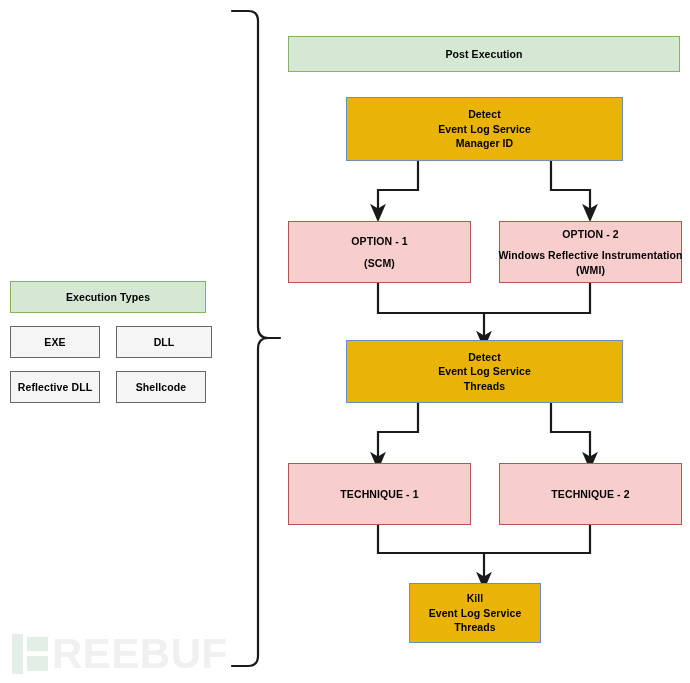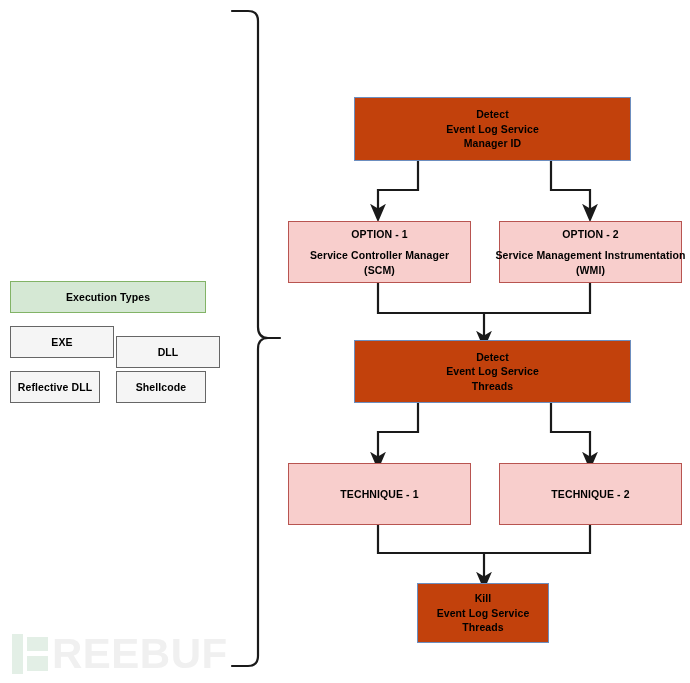--- a/index.html
+++ b/index.html
@@ -38,23 +38,22 @@
     letter-spacing: 0.1px;
   }
   .node .line { display: block; white-space: nowrap; }
   .node .gap  { display: block; height: 7px; }
 
   .node--green {
     background: #d5e8d4;
     border-color: #82b366;
   }
   .node--blue {
-    background: #c2410c;
+    background: #eab308;
     border-color: #6c8ebf;
-    margin-left: 8px;
   }
   .node--pink {
     background: #f8cecc;
     border-color: #b85450;
   }
   .node--gray {
     background: #f5f5f5;
     border-color: #666666;
     border-width: 1.5px;
   }
@@ -119,25 +118,25 @@
 </style>
 </head>
 <body>
 
 <div id="canvas">
 
   <div class="node node--green" style="left:10px; top:281px; width:196px; height:32px;text-align:center;">
     <span class="line">Execution Types</span>
   </div>
 
-  <div class="node node--gray" style="left:10px; top:326px; width:104px; height:32px;">
+  <div class="node node--gray" style="left:10px; top:326px; width:90px; height:32px;">
     <span class="line">EXE</span>
   </div>
 
-  <div class="node node--gray" style="left:116px; top:336px; width:104px; height:32px;">
+  <div class="node node--gray" style="left:116px; top:326px; width:96px; height:32px;">
     <span class="line">DLL</span>
   </div>
 
   <div class="node node--gray" style="left:10px; top:371px; width:90px; height:32px;">
     <span class="line">Reflective DLL</span>
   </div>
 
   <div class="node node--gray" style="left:116px; top:371px; width:90px; height:32px;">
     <span class="line">Shellcode</span>
   </div>
@@ -174,38 +173,40 @@
 
       <path d="M 418 403 L 418 432 L 378 432 L 378 461" marker-end="url(#arrow)"></path>
 
       <path d="M 551 403 L 551 432 L 590 432 L 590 461" marker-end="url(#arrow)"></path>
 
       <path d="M 378 525 L 378 553 L 590 553 L 590 525"></path>
       <path d="M 484 553 L 484 581" marker-end="url(#arrow)"></path>
     </g>
   </svg>
 
+  <div class="node node--green" style="left:288px; top:36px; width:392px; height:36px;">
+    <span class="line">Post Execution</span>
+  </div>
 
   <div class="node node--blue" style="left:346px; top:97px; width:277px; height:64px;">
     <span class="line">Detect</span>
     <span class="line">Event Log Service</span>
     <span class="line">Manager ID</span>
   </div>
 
   <div class="node node--pink" style="left:288px; top:221px; width:183px; height:62px;text-align:right;">
     <span class="line">OPTION - 1</span>
     <span class="gap"></span>
-    <span class="line">Service Controller Manager</span>
     <span class="line">(SCM)</span>
   </div>
 
   <div class="node node--pink" style="left:499px; top:221px; width:183px; height:62px;">
     <span class="line">OPTION - 2</span>
     <span class="gap"></span>
-    <span class="line">Service Management Instrumentation</span>
+    <span class="line">Windows Reflective Instrumentation</span>
     <span class="line">(WMI)</span>
   </div>
 
   <div class="node node--blue" style="left:346px; top:340px; width:277px; height:63px;">
     <span class="line">Detect</span>
     <span class="line">Event Log Service</span>
     <span class="line">Threads</span>
   </div>
 
   <div class="node node--pink" style="left:288px; top:463px; width:183px; height:62px;">

